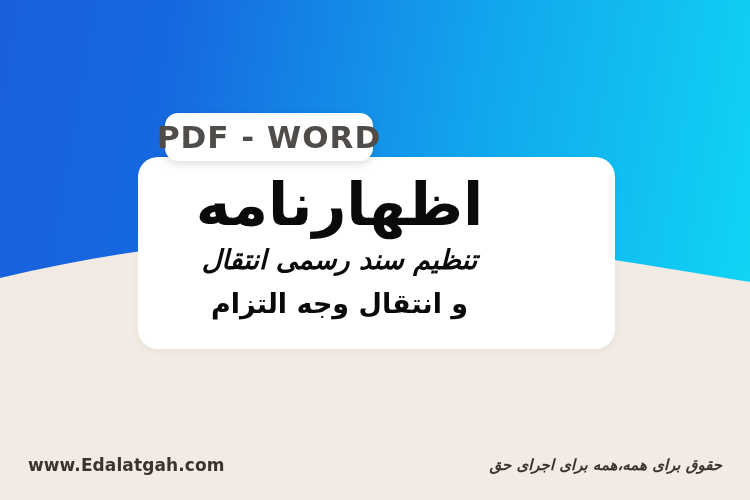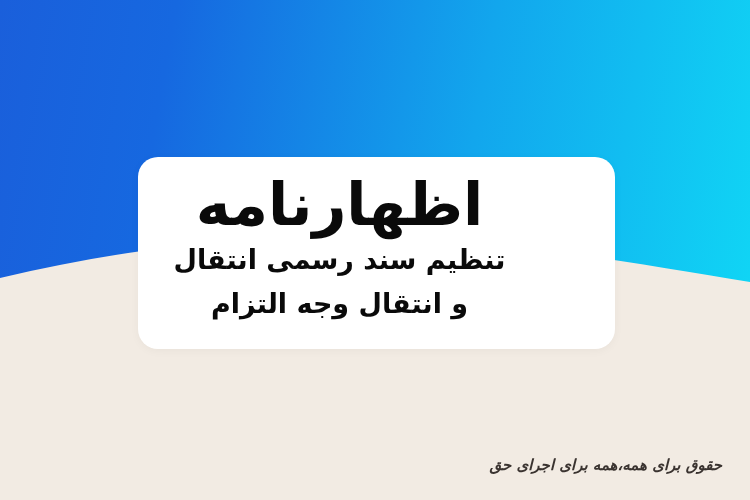--- a/index.html
+++ b/index.html
@@ -103,20 +103,21 @@
     line-height: 1.08;
     white-space: nowrap;
   }
   .subtitle-1 {
     font-size: 27px;
     font-weight: bold;
     color: #0A0A0A;
     line-height: 1.25;
     margin-top: 6px;
     white-space: nowrap;
+    font-style: italic;
   }
   .subtitle-2 {
     font-size: 27px;
     font-weight: bold;
     color: #0A0A0A;
     line-height: 1.25;
     margin-top: 11px;
     white-space: nowrap;
   }
 
@@ -157,16 +158,20 @@
   </div>
 
   <div class="card"></div>
 
   <div class="card-text">
     <div class="main-title">اظهارنامه</div>
     <div class="subtitle-1">تنظیم سند رسمی انتقال</div>
     <div class="subtitle-2">و انتقال وجه التزام</div>
   </div>
 
+  <div class="badge">
+    <span class="badge-label">PDF - WORD</span>
+  </div>
 
+  <div class="footer-url">www.Edalatgah.com</div>
   <div class="footer-tagline">حقوق برای همه،همه برای اجرای حق</div>
 
 </div>
 
 </body></html>

